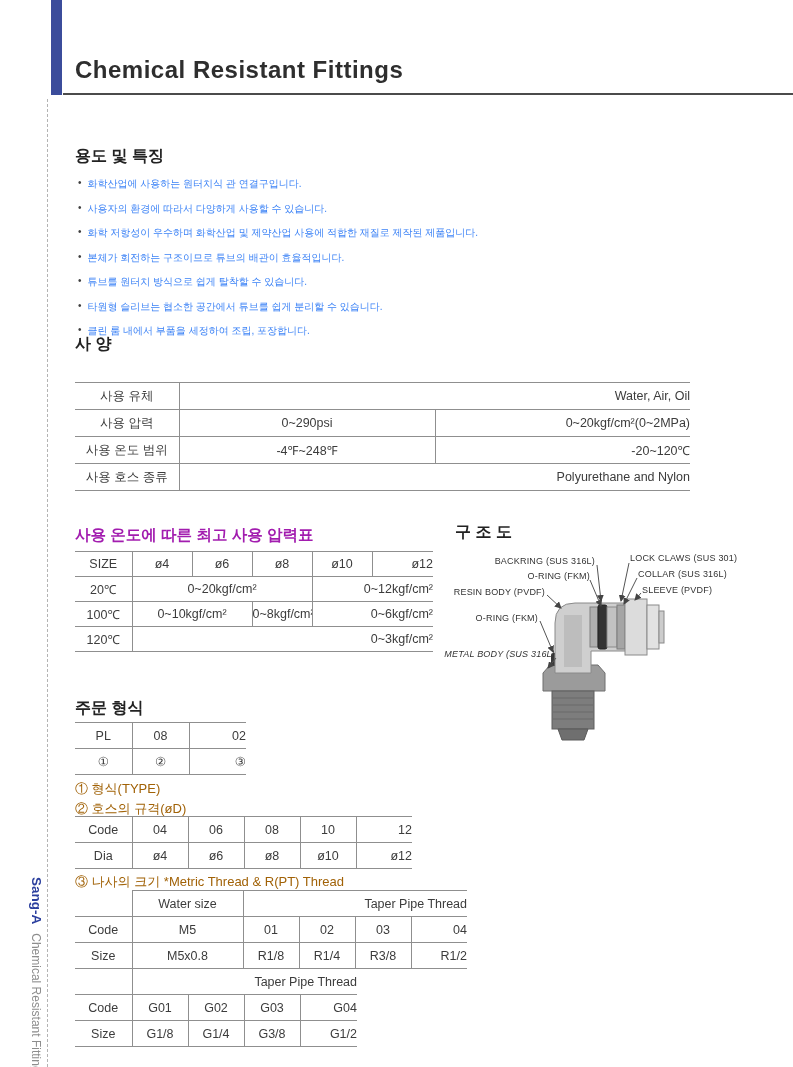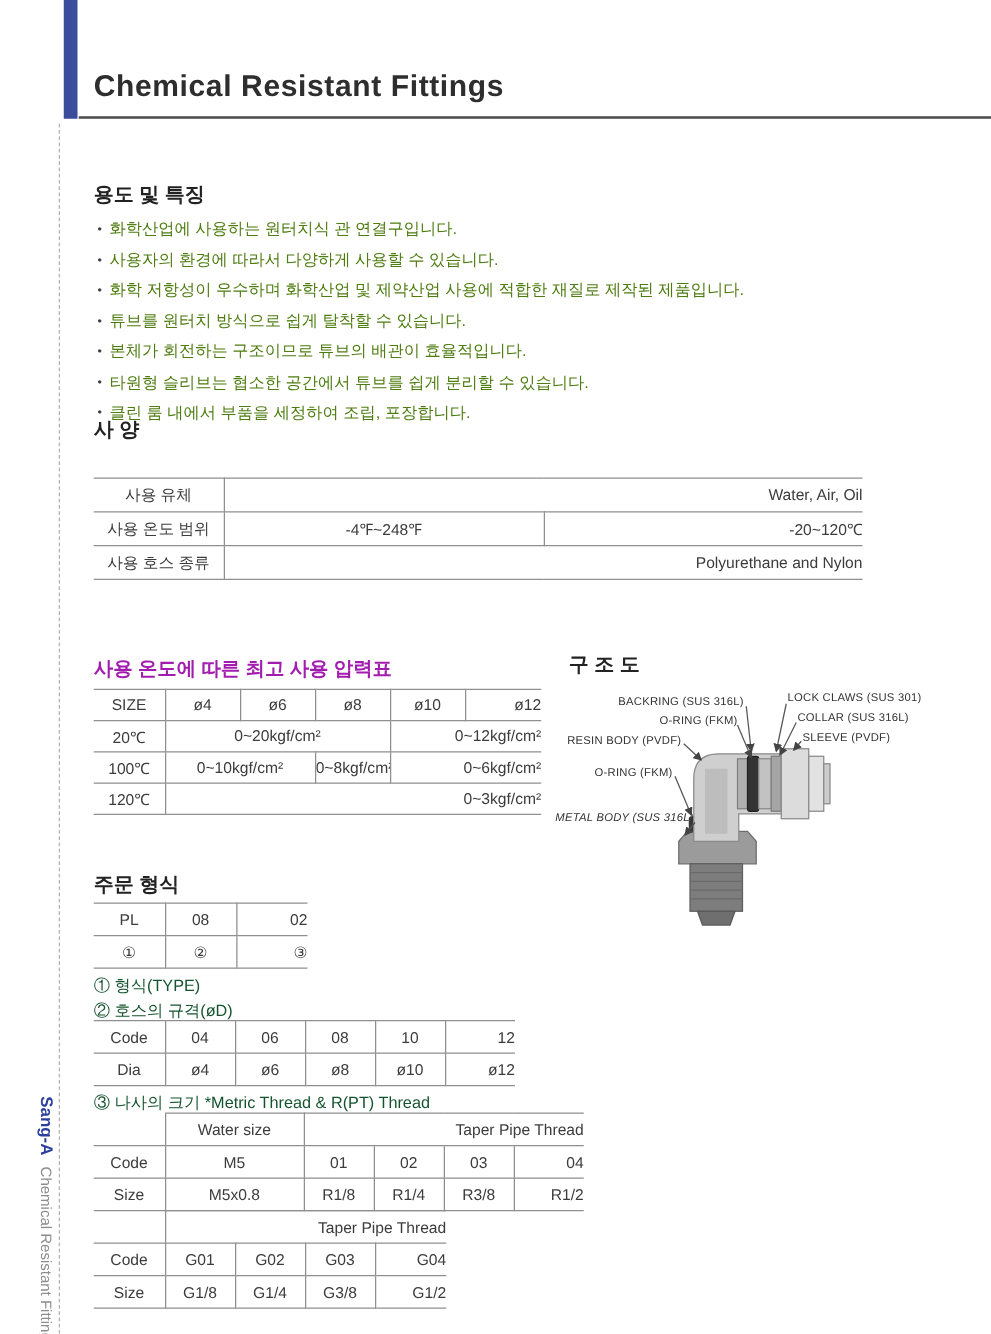--- a/index.html
+++ b/index.html
@@ -14,36 +14,36 @@
   .page-title { left:75px; top:56px; margin:0; font-size:24px; font-weight:bold; color:#2e2e2e; letter-spacing:0.5px; }
   .title-rule { left:63px; top:93px; width:730px; height:2px; background:#4b4b4b; }
   .left-dash { left:47px; top:99px; height:968px; width:0; border-left:1px dashed #b3b3b3; }
 
   
   .h2 { margin:0; font-size:16px; font-weight:bold; color:#222222; }
   .h2-sm { margin:0; font-size:15.5px; font-weight:bold; color:#a21caf; }
 
   
   .features-list { left:78px; top:176px; margin:0; padding:0; list-style:none; width:620px; }
-  .features-list li { font-size:13px; color:#4d7c0f; margin-bottom:10.5px; line-height:13px; }
+  .features-list li { font-size:10px; color:#3b82f6; margin-bottom:10.5px; line-height:13px; }
   .features-list li::before { content:"\2022"; font-size:10px; margin-right:6px; vertical-align:1px; color:#3f3f3f; }
 
   
   table.tbl { border-collapse:collapse; table-layout:fixed; }
   table.tbl td { border:1px solid #8f8f8f; text-align:center; vertical-align:middle;
                  font-size:12.5px; color:#3c3c3c; padding:0; overflow:hidden; white-space:nowrap; }
   table.tbl tr td:first-child { border-left:0; }
   table.tbl tr td:last-child { border-right:0;text-align:right; }
   td.blank-cell { border-top:0 !important; border-left:0 !important; }
   .spec-tbl td { height:26px; }
   .press-tbl td { height:24px; }
   .small-tbl td { height:25px; }
   .circ { color:#555555; }
 
-  .note { font-size:13px; color:#14532d; }
+  .note { font-size:13px; color:#a16207; }
 
   
   .diagram { left:440px; top:545px; width:350px; height:200px; }
   .dlabel { position:absolute; font-size:9px; color:#333333; white-space:nowrap; letter-spacing:0.2px; }
 
   
   .side-rot { left:46px; top:877px; transform:rotate(90deg); transform-origin:0 0; white-space:nowrap; }
   .side-brand { color:#2b3f9e; font-weight:bold; font-size:13.5px; margin-right:9px; }
   .side-label { color:#8d8d8d; font-size:12px; }
 </style>
@@ -53,37 +53,42 @@
 <div class="abs accent-bar"></div>
 <h1 class="abs page-title">Chemical Resistant Fittings</h1>
 <div class="abs title-rule"></div>
 <div class="abs left-dash"></div>
 
 <h2 class="abs h2" style="left:75px; top:146px;">용도 및 특징</h2>
 <ul class="abs features-list">
   <li>화학산업에 사용하는 원터치식 관 연결구입니다.</li>
   <li>사용자의 환경에 따라서 다양하게 사용할 수 있습니다.</li>
   <li>화학 저항성이 우수하며 화학산업 및 제약산업 사용에 적합한 재질로 제작된 제품입니다.</li>
+  <li>본체가 회전하는 구조이므로 튜브의 배관이 효율적입니다.</li>
   <li>튜브를 원터치 방식으로 쉽게 탈착할 수 있습니다.</li>
-  <li>본체가 회전하는 구조이므로 튜브의 배관이 효율적입니다.</li>
   <li>타원형 슬리브는 협소한 공간에서 튜브를 쉽게 분리할 수 있습니다.</li>
   <li>클린 룸 내에서 부품을 세정하여 조립, 포장합니다.</li>
 </ul>
 
 <h2 class="abs h2" style="left:75px; top:334px;text-align:center;">사 양</h2>
 <table class="abs tbl spec-tbl" style="left:75px; top:382px; width:615px;">
   <colgroup>
       <col style="width:104px">
       <col style="width:256px">
       <col style="width:255px">
     </colgroup>
   <tbody>
     <tr>
       <td>사용 유체</td>
       <td colspan="2">Water, Air, Oil</td>
+    </tr>
+    <tr>
+      <td>사용 압력</td>
+      <td>0~290psi</td>
+      <td>0~20kgf/cm²(0~2MPa)</td>
     </tr>
     <tr>
       <td>사용 온도 범위</td>
       <td>-4℉~248℉</td>
       <td>-20~120℃</td>
     </tr>
     <tr>
       <td>사용 호스 종류</td>
       <td colspan="2">Polyurethane and Nylon</td>
     </tr>

